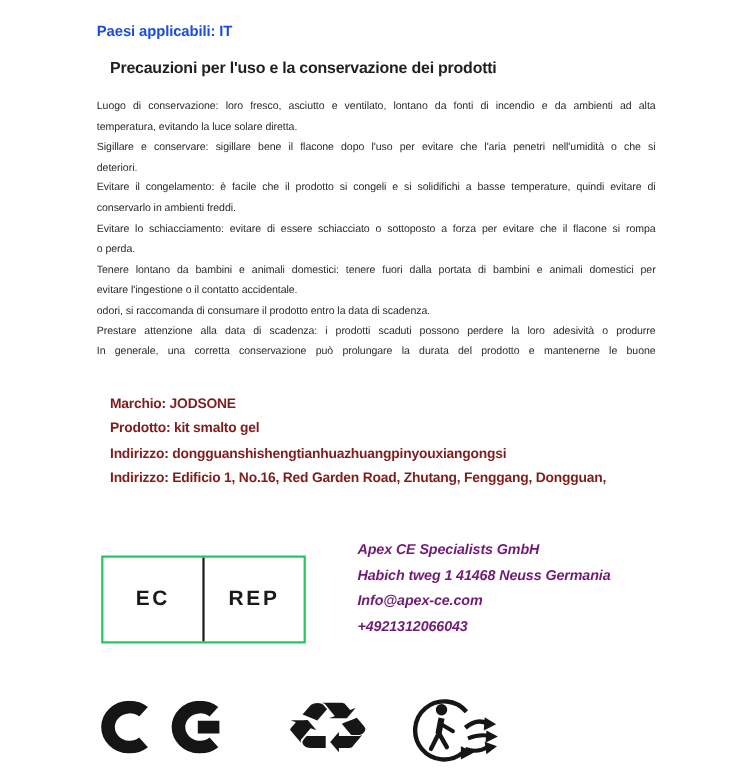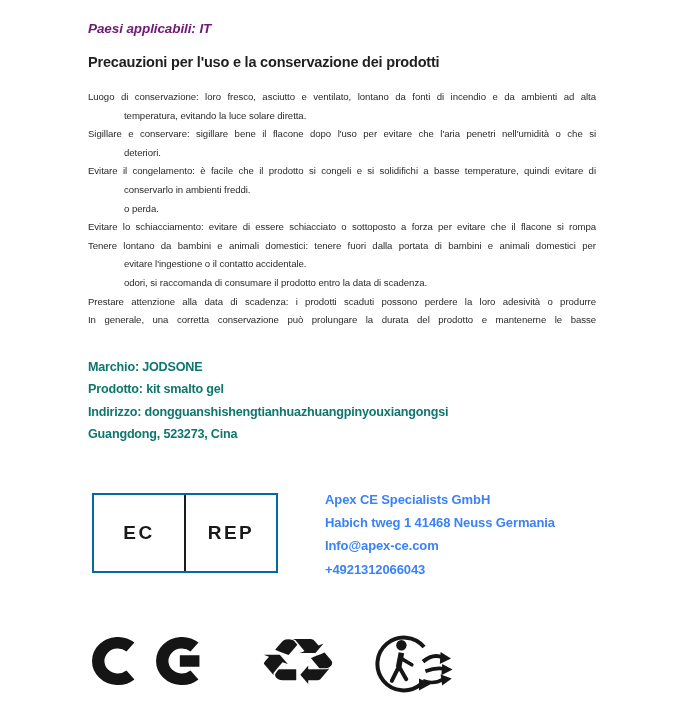--- a/index.html
+++ b/index.html
@@ -15,69 +15,68 @@
   #page {
     position: relative;
     width: 679px;
     height: 713px;
     background: #ffffff;
   }
   .abs { position: absolute; }
 
   .countries {
     left: 88px; top: 21px;
-    font-size: 13.5px; font-weight: bold; color: #701a75;
+    font-size: 13.5px; font-weight: bold; color: #1d4ed8;
     letter-spacing: -0.1px;
-    font-style: italic;
   }
   .section-title {
-    left: 88px; top: 54px;
+    left: 100px; top: 54px;
     font-size: 14.5px; font-weight: bold; color: #1f1f1f;
     letter-spacing: -0.2px;
   }
   .body-text {
     left: 88px; top: 88px; width: 508px;
     font-size: 9.6px; line-height: 18.6px;
     letter-spacing: -0.05px;
     color: #2a2a2a;
   }
   .body-line {
     text-align: justify;
     text-align-last: justify;
     white-space: nowrap;
   }
   .body-line.para-end {
     text-align-last: left;
-    margin-left: 36px;
   }
   .product-block {
-    left: 88px; top: 356px; width: 520px;
+    left: 100px; top: 356px; width: 520px;
     font-size: 12.6px; font-weight: bold; line-height: 22.4px;
-    letter-spacing: -0.2px; color: #0f766e;
+    letter-spacing: -0.2px; color: #7f1d1d;
     white-space: nowrap;
   }
   .ecrep-box {
-    left: 92px; top: 493px;
+    left: 92px; top: 505px;
     width: 186px; height: 80px;
-    border: 2px solid #0369a1;
+    border: 2px solid #22c55e;
     display: flex;
     box-sizing: border-box;
   }
   .ecrep-cell {
     flex: 1;
     display: flex; align-items: center; justify-content: center;
     font-size: 19px; font-weight: bold; letter-spacing: 2.5px;
     color: #1a1a1a;
   }
   .ecrep-cell.left { border-right: 2px solid #1c1c1c; }
   .contact-block {
     left: 325px; top: 488px;
     font-size: 13px; font-weight: bold; line-height: 23.2px;
-    letter-spacing: -0.1px; color: #3b82f6;
+    letter-spacing: -0.1px; color: #701a75;
     white-space: nowrap;
+    font-style: italic;
   }
   .ce-mark { left: 91px; top: 637px; }
   .recycle-mark {
     left: 243px; top: 627px;
     width: 110px; height: 72px;
     font-family: "DejaVu Sans", sans-serif;
     font-size: 67px; line-height: 70px;
     text-align: center;
     color: #161616;
     transform: scaleX(1.4) scaleY(0.95);
@@ -94,34 +93,34 @@
 
   <div class="abs section-title">Precauzioni per l'uso e la conservazione dei prodotti</div>
 
   <div class="abs body-text">
     <div class="body-line">Luogo di conservazione: loro fresco, asciutto e ventilato, lontano da fonti di incendio e da ambienti ad alta</div>
     <div class="body-line para-end">temperatura, evitando la luce solare diretta.</div>
     <div class="body-line">Sigillare e conservare: sigillare bene il flacone dopo l'uso per evitare che l'aria penetri nell'umidità o che si</div>
     <div class="body-line para-end">deteriori.</div>
     <div class="body-line">Evitare il congelamento: è facile che il prodotto si congeli e si solidifichi a basse temperature, quindi evitare di</div>
     <div class="body-line para-end">conservarlo in ambienti freddi.</div>
+    <div class="body-line">Evitare lo schiacciamento: evitare di essere schiacciato o sottoposto a forza per evitare che il flacone si rompa</div>
     <div class="body-line para-end">o perda.</div>
-    <div class="body-line">Evitare lo schiacciamento: evitare di essere schiacciato o sottoposto a forza per evitare che il flacone si rompa</div>
     <div class="body-line">Tenere lontano da bambini e animali domestici: tenere fuori dalla portata di bambini e animali domestici per</div>
     <div class="body-line para-end">evitare l'ingestione o il contatto accidentale.</div>
     <div class="body-line para-end">odori, si raccomanda di consumare il prodotto entro la data di scadenza.</div>
     <div class="body-line">Prestare attenzione alla data di scadenza: i prodotti scaduti possono perdere la loro adesività o produrre</div>
-    <div class="body-line">In generale, una corretta conservazione può prolungare la durata del prodotto e mantenerne le basse</div>
+    <div class="body-line">In generale, una corretta conservazione può prolungare la durata del prodotto e mantenerne le buone</div>
   </div>
 
   <div class="abs product-block">
     <div>Marchio: JODSONE</div>
     <div>Prodotto: kit smalto gel</div>
     <div>Indirizzo: dongguanshishengtianhuazhuangpinyouxiangongsi</div>
-    <div>Guangdong, 523273, Cina</div>
+    <div>Indirizzo: Edificio 1, No.16, Red Garden Road, Zhutang, Fenggang, Dongguan,</div>
   </div>
 
   <div class="abs ecrep-box">
     <div class="ecrep-cell left">EC</div>
     <div class="ecrep-cell right">REP</div>
   </div>
 
   <div class="abs contact-block">
     <div>Apex CE Specialists GmbH</div>
     <div>Habich tweg 1 41468 Neuss Germania</div>

